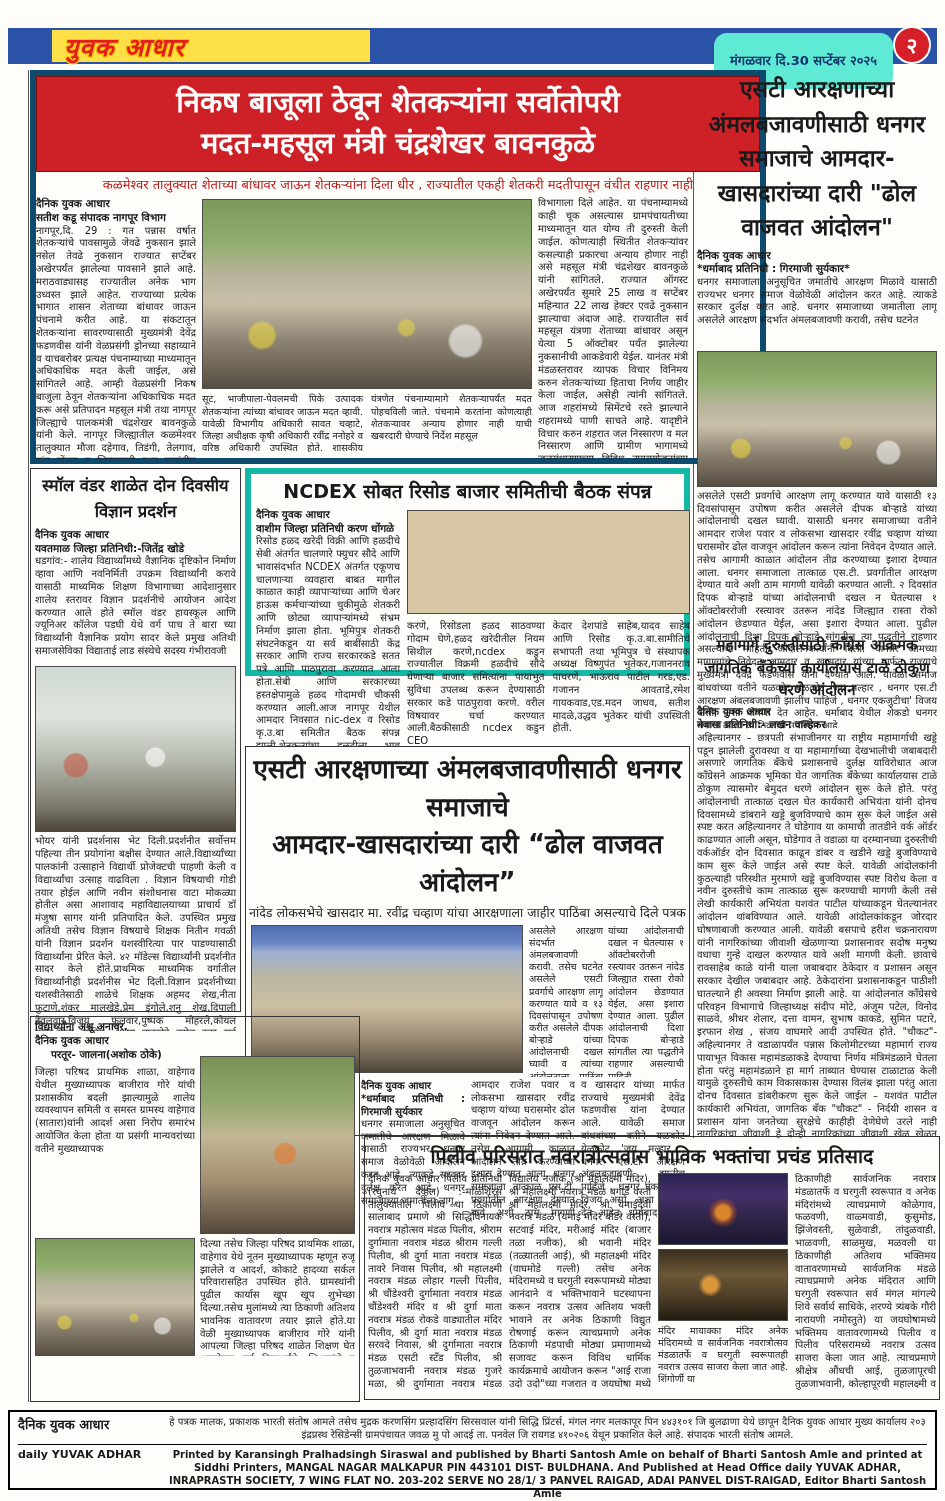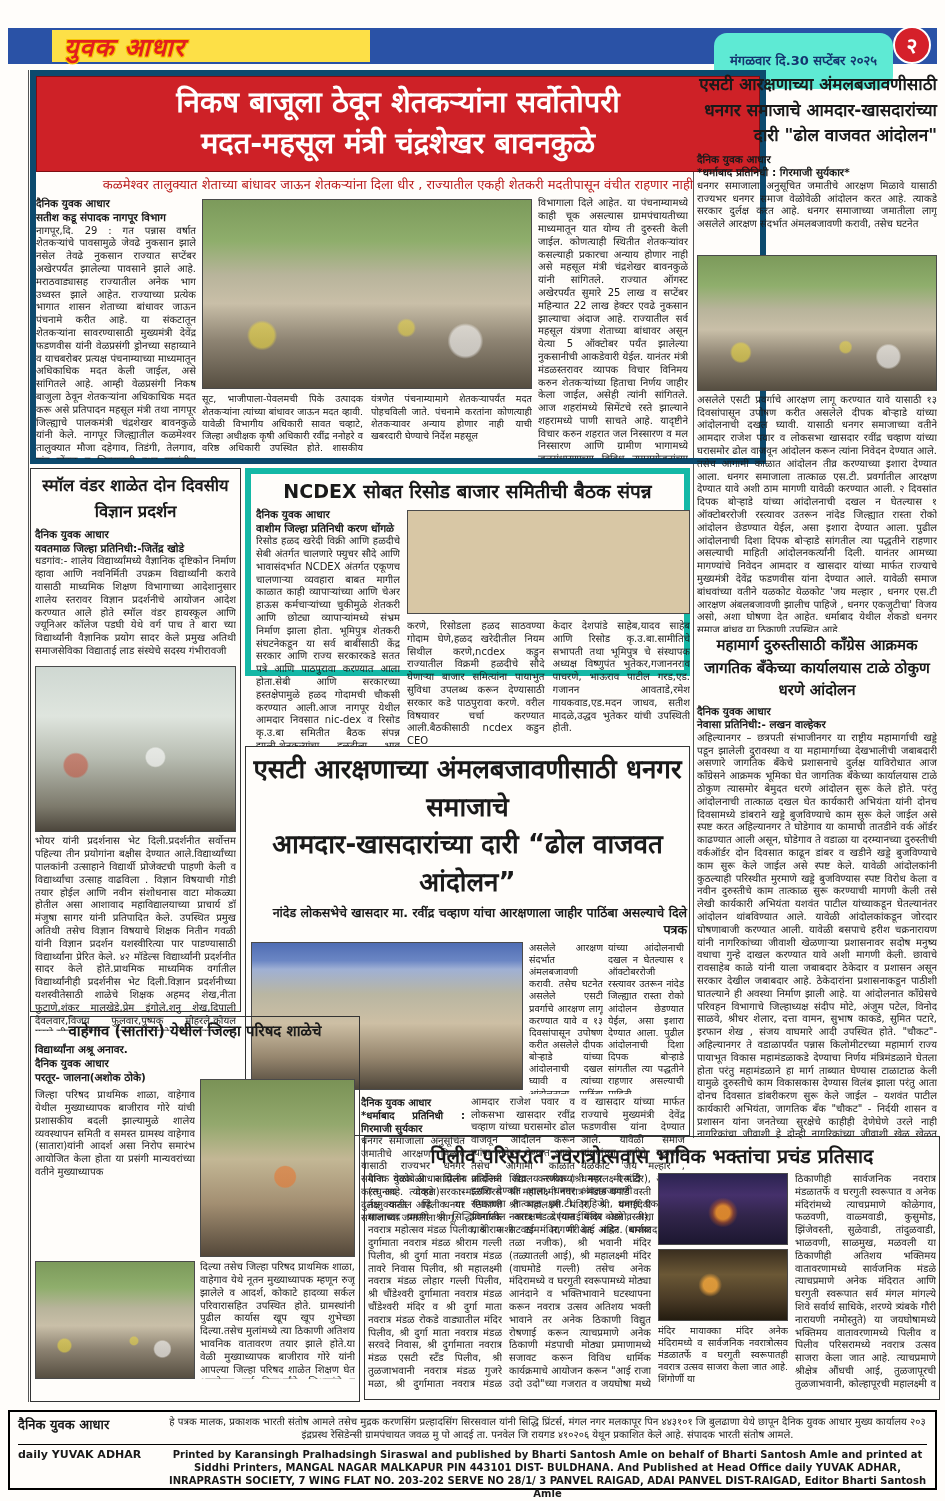--- a/index.html
+++ b/index.html
@@ -50,38 +50,38 @@
   .mh-box{background:#ce2127;border:1px solid #7e0e12;color:#fff;text-align:center;font-weight:bold;
      font-size:29px;line-height:1.42;padding:5px 4px 7px;}
   .mh-sub{color:#b91c1c;font-weight:normal;font-size:13px;text-align:center;padding:3px 0 4px;}
   .m-grid{position:relative;height:262px;}
   .m-col1{left:0;top:0;width:160px;height:262px;}
   .m-photo{left:166px;top:2px;width:330px;height:190px;}
   .m-strip{left:166px;top:196px;width:330px;height:64px;column-count:2;column-gap:8px;font-size:9.5px;}
   .m-col3{left:502px;top:0;width:150px;height:262px;}
 
   .rt1{left:697px;top:72px;width:240px;height:558px;}
-  .rt1 .hl{font-size:17px;font-weight:bold;text-align:right;line-height:1.5;}
+  .rt1 .hl{font-size:23px;font-weight:bold;text-align:center;line-height:1.5;}
   .rt2{left:697px;top:634px;width:240px;height:506px;}
   .rt2 .hl{font-size:15px;font-weight:bold;text-align:center;line-height:1.5;padding:0 2px;}
 
   .sw{left:30px;top:468px;width:211px;height:544px;border:1px solid #333;padding:4px;box-sizing:border-box;}
   .sw .hl{font-size:16.5px;font-weight:bold;text-align:center;line-height:1.55;}
 
   .ncdex{left:245px;top:468px;width:445px;height:208px;border:6px solid #14b8a6;box-sizing:border-box;}
   .ncdex .hl{font-size:19px;font-weight:bold;text-align:center;padding:4px 2px 2px;}
   .nc-wrap{position:relative;height:244px;}
   .nc-col1{left:5px;top:2px;width:144px;height:238px;}
   .nc-photo{left:156px;top:4px;width:283px;height:104px;}
   .nc-cols{left:156px;top:114px;width:283px;height:126px;display:flex;gap:8px;}
   .nc-cols > div{flex:1;}
 
   .mst{left:245px;top:746px;width:445px;height:390px;border:1px solid #333;box-sizing:border-box;}
   .mst .hl{font-size:26px;font-weight:bold;text-align:center;line-height:1.45;padding-top:4px;}
-  .mst .sub{font-size:12.5px;font-weight:bold;text-align:right;padding:2px 2px 0;}
+  .mst .sub{font-size:12.5px;font-weight:normal;text-align:center;padding:2px 2px 0;}
   .mst-wrap{position:relative;height:300px;}
   .mst-photo{left:5px;top:4px;width:272px;height:148px;}
   .mst-colA{left:283px;top:4px;width:74px;height:152px;font-size:9.5px;}
   .mst-colB{left:362px;top:4px;width:76px;height:152px;font-size:9.5px;}
   .mst-below{left:5px;top:158px;width:434px;height:138px;display:flex;gap:6px;}
   .mst-below > div{flex:1;}
 
   .vg{left:30px;top:1016px;width:330px;height:386px;border:1px solid #333;box-sizing:border-box;padding:3px;}
   .vg .hl{font-size:15px;font-weight:bold;text-align:center;line-height:1.55;}
   .vg-wrap{position:relative;height:300px;}
@@ -201,26 +201,25 @@
           <span>धनगर समाजाला अनुसूचित जमातीचे आरक्षण मिळावे यासाठी राज्यभर धनगर समाज वेळोवेळी आंदोलन करत आहे. त्याकडे सरकार दुर्लक्ष करत आहे. धनगर समाजाच्या जमातीला लागू,</span>
         </div>
         <div class="bt">आमदार राजेश पवार व लोकसभा खासदार रवींद्र चव्हाण यांच्या घरासमोर ढोल वाजवून आंदोलन करून त्यांना निवेदन देण्यात आले. तसेच आगामी काळात आंदोलन तीव्र करण्याच्या इशारा देण्यात आला. धनगर समाजाला तात्काळ एस.टी. प्रवर्गातील आरक्षण देण्यात यावे अशी ठाम मागणी यावेळी करण्यात आली. २ दिवसांत दिपक बोऱ्हाडे</div>
         <div class="bt">व खासदार यांच्या मार्फत राज्याचे मुख्यमंत्री देवेंद्र फडणवीस यांना देण्यात आले. यावेळी समाज बांधवांच्या वतीने यळकोट येळकोट 'जय मल्हार , धनगर एस.टी आरक्षण अंबलबजावणी झालीच पाहिजे , धनगर एकजुटीचा' विजय असो, अशा घोषणा देत आहेत. धर्माबाद येथील शेकडो धनगर समाज बांधव या ठिकाणी उपस्थित आहे.</div>
       </div>
     </div>
   </section>
 
   <section class="abs vg">
     <div class="hl">
-      <div>वाहेगाव (सातारा) येथील जिल्हा परिषद शाळेचे</div>
     </div>
     <div class="vg-wrap">
       <div class="abs byline" style="left:1px;top:0;">विद्यार्थ्यांना अश्रू अनावर.</div>
       <div class="abs byline" style="left:1px;top:14px;">दैनिक युवक आधार</div>
-      <div class="abs byline" style="left:1px;top:28px;text-align:right;">परतूर- जालना(अशोक ठोके)</div>
+      <div class="abs byline" style="left:17px;top:28px;text-align:right;">परतूर- जालना(अशोक ठोके)</div>
       <div class="abs vg-intro bt">जिल्हा परिषद प्राथमिक शाळा, वाहेगाव येथील मुख्याध्यापक बाजीराव गोरे यांची प्रशासकीय बदली झाल्यामुळे शालेय व्यवस्थापन समिती व समस्त ग्रामस्थ वाहेगाव (सातारा)यांनी आदर्श असा निरोप समारंभ आयोजित केला होता या प्रसंगी मान्यवरांच्या  वतीने मुख्याध्यापक</div>
       <div class="abs vg-photo1 photo ph-farewell"></div>
       <div class="abs vg-photo2 photo ph-crowd"></div>
       <div class="abs vg-col2 bt">दिल्या तसेच जिल्हा परिषद प्राथमिक शाळा, वाहेगाव येथे नूतन मुख्याध्यापक म्हणून रुजू झालेले व आदर्श, कोकाटे हादव्या सर्कल परिवारासहित उपस्थित होते. ग्रामस्थांनी पुढील कार्यास खूप खूप शुभेच्छा दिल्या.तसेच मुलांमध्ये त्या ठिकाणी अतिशय भावनिक वातावरण तयार झाले होते.या वेळी मुख्याध्यापक बाजीराव गोरे यांनी आपल्या जिल्हा परिषद शाळेत शिक्षण घेत असलेल्या सर्व विद्यार्थ्यांचे, शिक्षकांचे व शालेय व्यवस्थापन समिती यांचे मोलाचे सहकार्य लाभले.</div>
     </div>
   </section>
 
   <section class="abs pl">
     <div class="hl">पिलीव परिसरात नवरात्रोत्सवास भाविक भक्तांचा प्रचंड प्रतिसाद</div>
     <div class="pl-row">

